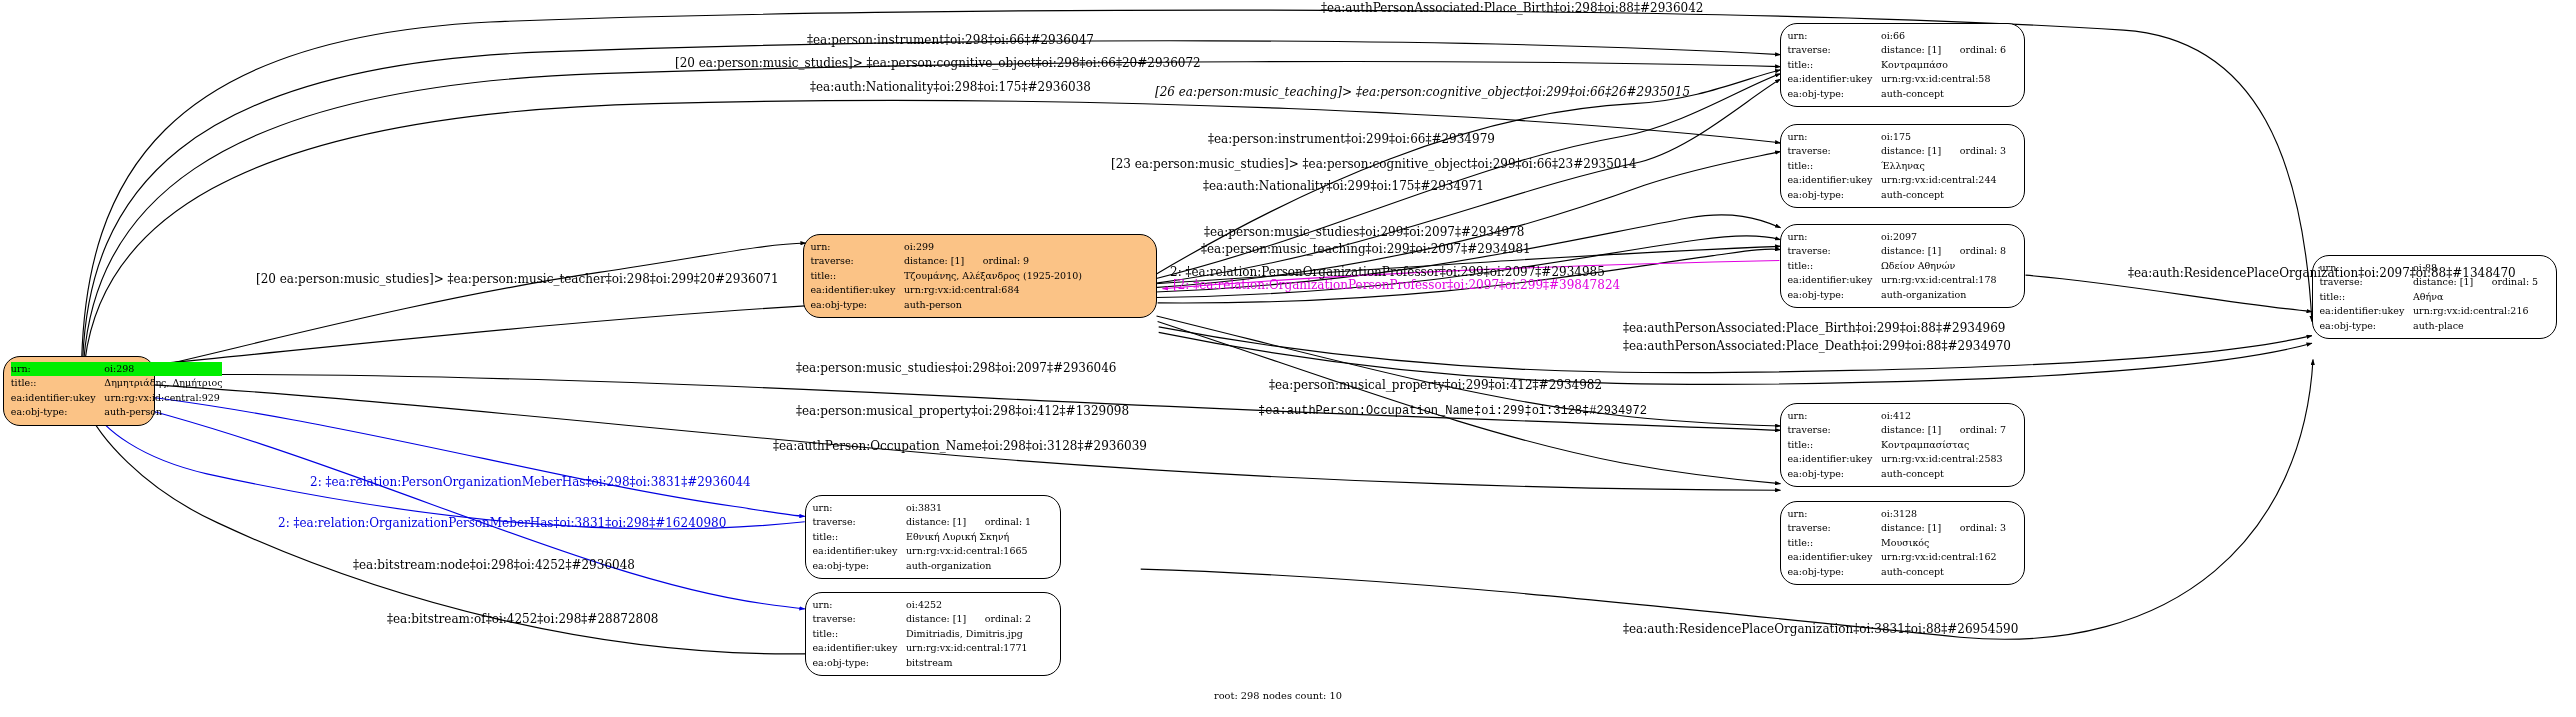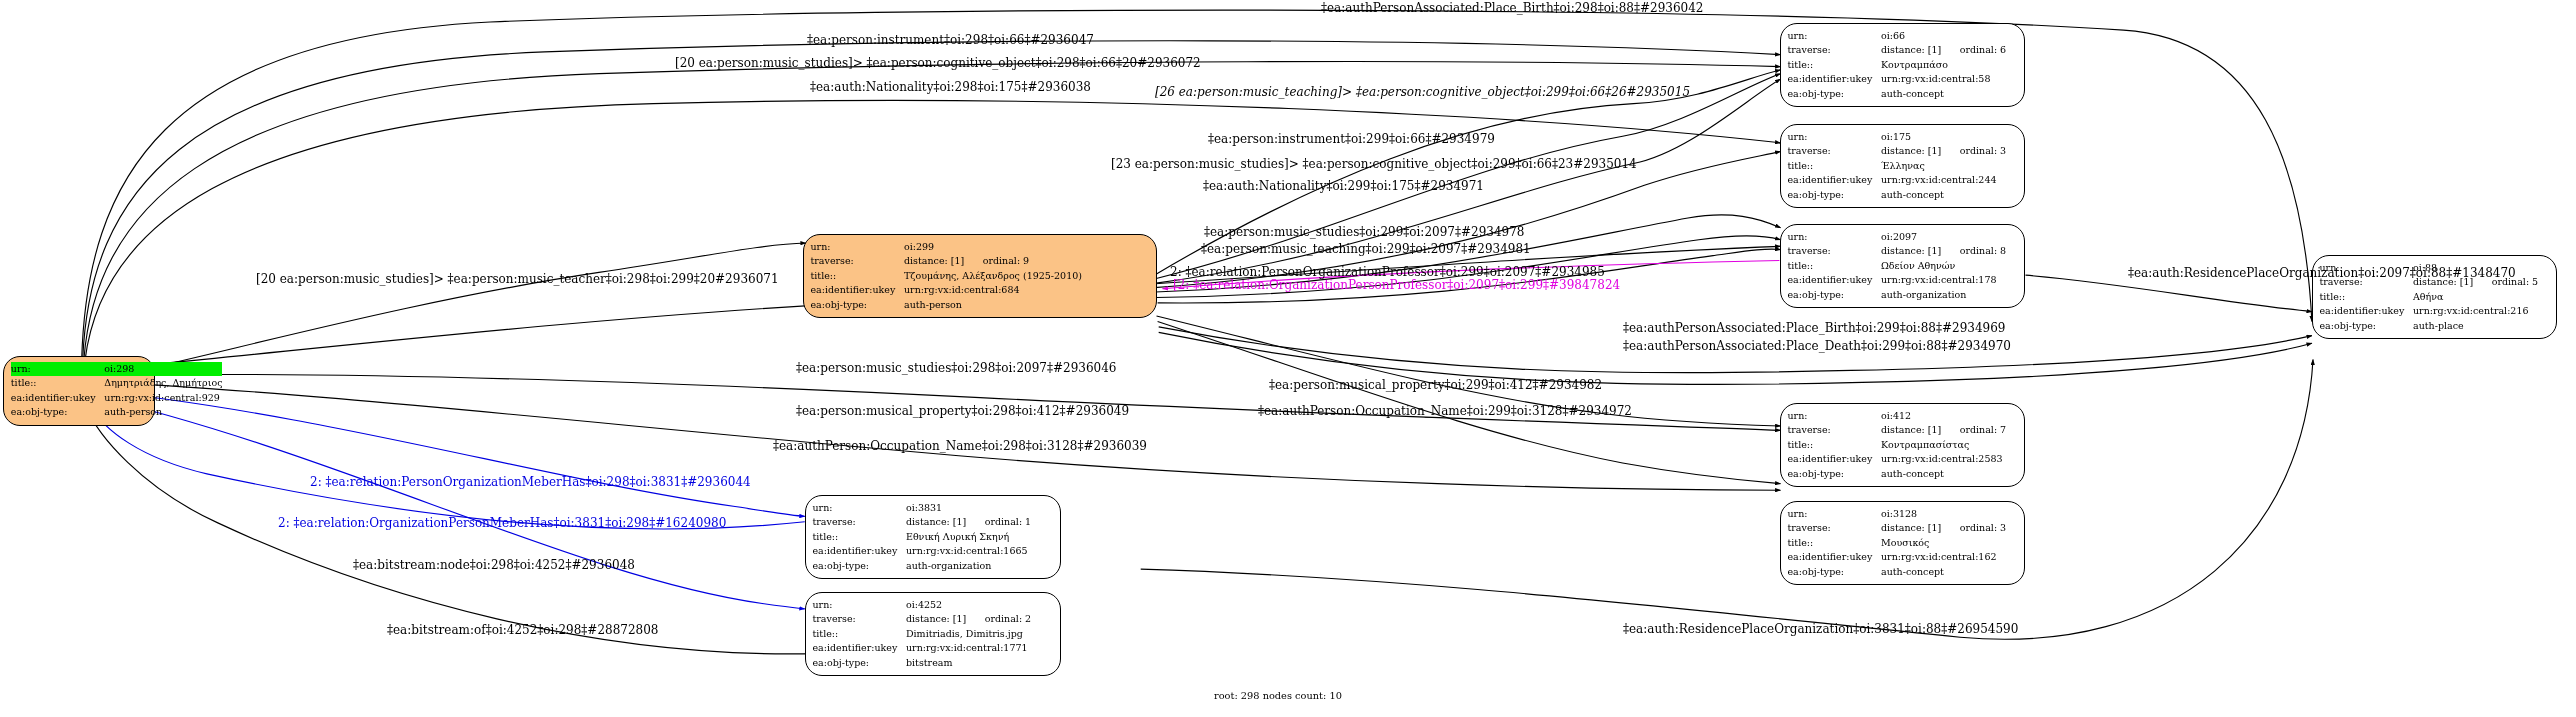--- a/index.html
+++ b/index.html
@@ -426,25 +426,25 @@
   <div class="elabel" style="left:1204px;top:211px;margin-top:15px;">‡ea:person:music_studies‡oi:299‡oi:2097‡#2934978</div>
   <div class="elabel" style="left:1201px;top:243px;">‡ea:person:music_teaching‡oi:299‡oi:2097‡#2934981</div>
   <div class="elabel" style="left:1170px;top:266px;">2: ‡ea:relation:PersonOrganizationProfessor‡oi:299‡oi:2097‡#2934985</div>
   <div class="elabel magenta" style="left:1173px;top:279px;">[2: ‡ea:relation:OrganizationPersonProfessor‡oi:2097‡oi:299‡#39847824</div>
   <div class="elabel" style="left:256px;top:273px;">[20 ea:person:music_studies]&gt; ‡ea:person:music_teacher‡oi:298‡oi:299‡20#2936071</div>
   <div class="elabel" style="left:2128px;top:267px;">‡ea:auth:ResidencePlaceOrganization‡oi:2097‡oi:88‡#1348470</div>
   <div class="elabel" style="left:1623px;top:322px;">‡ea:authPersonAssociated:Place_Birth‡oi:299‡oi:88‡#2934969</div>
   <div class="elabel" style="left:1623px;top:340px;">‡ea:authPersonAssociated:Place_Death‡oi:299‡oi:88‡#2934970</div>
   <div class="elabel" style="left:796px;top:362px;">‡ea:person:music_studies‡oi:298‡oi:2097‡#2936046</div>
   <div class="elabel" style="left:1269px;top:379px;">‡ea:person:musical_property‡oi:299‡oi:412‡#2934982</div>
-  <div class="elabel" style="left:1258px;top:405px;">‡ea:authPerson:Occupation_Name‡oi:299‡oi:3128‡#2934972</div>
-  <div class="elabel" style="left:796px;top:405px;">‡ea:person:musical_property‡oi:298‡oi:412‡#2936049</div>
+  <div class="elabel" style="left:1258px;top:405px;font-family:Liberation Mono, monospace;">‡ea:authPerson:Occupation_Name‡oi:299‡oi:3128‡#2934972</div>
+  <div class="elabel" style="left:796px;top:405px;">‡ea:person:musical_property‡oi:298‡oi:412‡#1329098</div>
   <div class="elabel" style="left:773px;top:440px;">‡ea:authPerson:Occupation_Name‡oi:298‡oi:3128‡#2936039</div>
   <div class="elabel blue" style="left:310px;top:476px;">2: ‡ea:relation:PersonOrganizationMeberHas‡oi:298‡oi:3831‡#2936044</div>
   <div class="elabel blue" style="left:278px;top:517px;">2: ‡ea:relation:OrganizationPersonMeberHas‡oi:3831‡oi:298‡#16240980</div>
   <div class="elabel" style="left:353px;top:559px;">‡ea:bitstream:node‡oi:298‡oi:4252‡#2936048</div>
-  <div class="elabel" style="left:387px;top:613px;margin-top:11px;">‡ea:bitstream:of‡oi:4252‡oi:298‡#28872808</div>
+  <div class="elabel" style="left:387px;top:613px;">‡ea:bitstream:of‡oi:4252‡oi:298‡#28872808</div>
   <div class="elabel" style="left:1623px;top:623px;">‡ea:auth:ResidencePlaceOrganization‡oi:3831‡oi:88‡#26954590</div>
 
   <div class="footer" style="left:1214px;top:690px;text-align:center;">root: 298 nodes count: 10</div>
 
 </div>
 
 
 </body></html>

